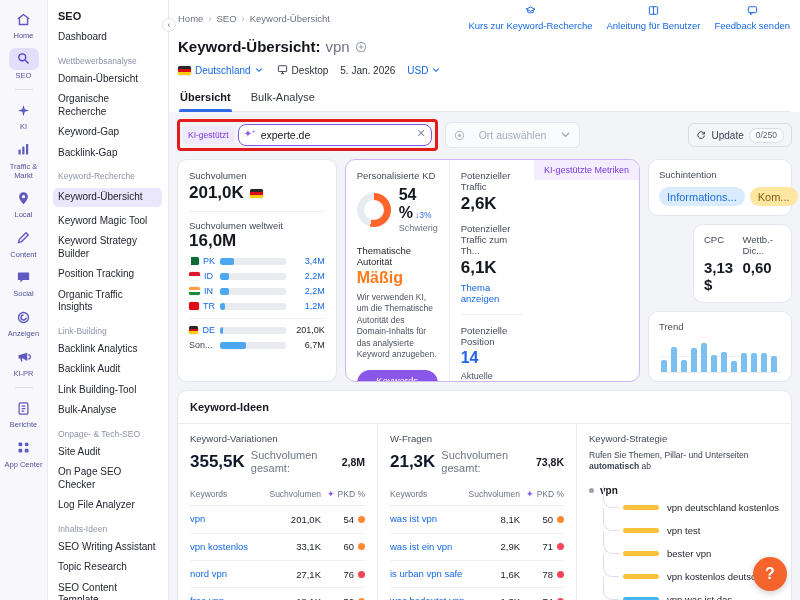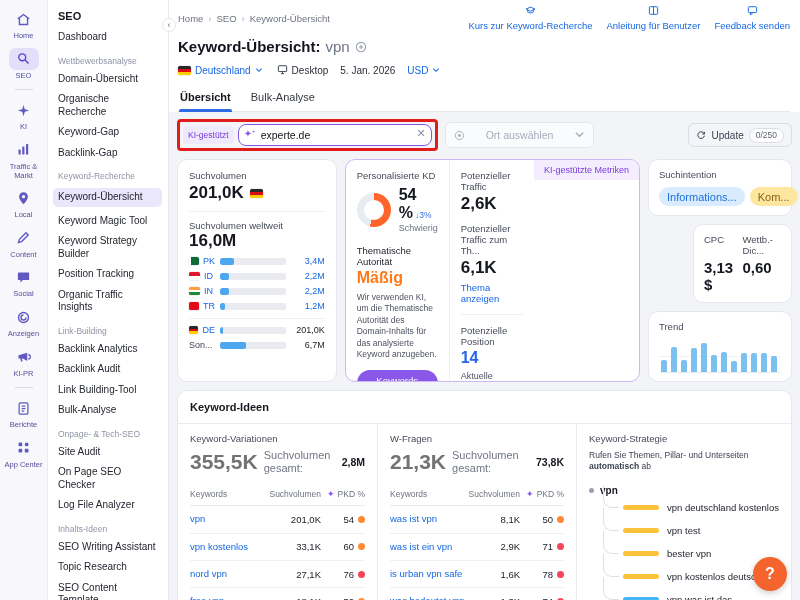--- a/index.html
+++ b/index.html
@@ -60,21 +60,21 @@
 
   
   .search-row { display:flex; align-items:center; margin:0 0 8px; }
   .red-box { display:flex; align-items:center; border:3px solid #e21b1b; border-radius:4px; padding:2px 3px; gap:4px; background:transparent; }
   .ai-badge { font-size:8.5px; color:#7a3bdc; background:#efe9fd; border-radius:4px; padding:4px 5px; white-space:nowrap; }
   .kw-input-wrap { position:relative; width:194px; }
   .kw-input { width:100%; height:22px; border:1.5px solid #8957e8; border-radius:8px; padding:0 20px 0 22px; font-size:10.5px; color:#14161d; font-family:"Liberation Sans",sans-serif; outline:none; background:#fff; }
   .spark { position:absolute; left:6px; top:4px; color:#8957e8; font-size:10px; }
   .spark::after { content:"+"; font-size:6px; position:relative; top:-4px; }
   .clear-x { position:absolute; right:6px; top:3px; color:#8b909c; font-size:11px; cursor:pointer; }
-  .loc-select { display:flex; align-items:center; gap:21px; background:#fafbfd; border:1px solid #e3e6ec; border-radius:6px; height:26px; padding:0 8px; margin-left:7px; color:#a6adba; font-size:10.5px; cursor:default; }
+  .loc-select { display:flex; align-items:center; gap:14px; background:#fafbfd; border:1px solid #e3e6ec; border-radius:6px; height:26px; padding:0 8px; margin-left:7px; color:#a6adba; font-size:10.5px; cursor:default; }
   .loc-select svg { width:11px; height:11px; }
   .update-btn { margin-left:auto; display:flex; align-items:center; gap:5px; background:#f4f5f8; border:1px solid #d8dce4; border-radius:6px; height:24px; padding:0 7px; cursor:pointer; }
   .update-btn svg { width:10px; height:10px; color:#3c4250; }
   .upd-label { font-size:10px; color:#3c4250; }
   .upd-count { font-size:8.5px; color:#5c6270; background:#fff; border:1px solid #d8dce4; border-radius:9px; padding:1.5px 6px; }
 
   
   .cards-row { display:flex; gap:8px; align-items:stretch; height:223px; }
   .card { background:#fff; border:1px solid #e5e7ee; border-radius:10px; }
   .vol-card { width:160px; padding:10px 11px; }
@@ -128,21 +128,21 @@
 
   
   .ideas-card { margin-top:8px; background:#fff; border:1px solid #e5e7ee; border-radius:10px 10px 0 0; height:242px; overflow:hidden; }
   .ideas-head { font-size:11px; font-weight:bold; color:#16181f; padding:10px 12px; border-bottom:1px solid #e9ebf0; }
   .ideas-body { display:flex; }
   .icol { padding:9px 12px 0; }
   .icol-1 { width:213px; }
   .icol-2 { width:213px; border-left:1px solid #e9ebf0; }
   .icol-3 { flex:1; border-left:1px solid #e9ebf0; }
   .imetric { display:flex; align-items:center; margin-top:5px; gap:6px; }
-  .big-blue { font-size:21px; font-weight:bold; color:#737373; }
+  .big-blue { font-size:17px; font-weight:bold; color:#0f172a; }
   .sub-lbl { font-size:11px; color:#707684; line-height:1.2; }
   .w60 { width:56px; }
   .sub-val { font-size:10.5px; font-weight:bold; color:#16181f; margin-left:auto; }
   .kw-table { margin-top:10px; }
   .krow, .khead { display:grid; grid-template-columns:1fr 52px 44px; align-items:center; }
   .khead { font-size:8.5px; color:#6d7382; padding:4px 0 6px; border-bottom:1px solid #e8eaf0; }
   .khead .hr-right, .krow .cell-r { text-align:right; }
   .pkd-h { display:flex; justify-content:flex-end; gap:3px; align-items:center; }
   .pkd-h .spk { color:#8a57e8; font-size:9px; }
   .krow { padding:7px 0; border-bottom:1px solid #eef0f4; font-size:9.5px; }

